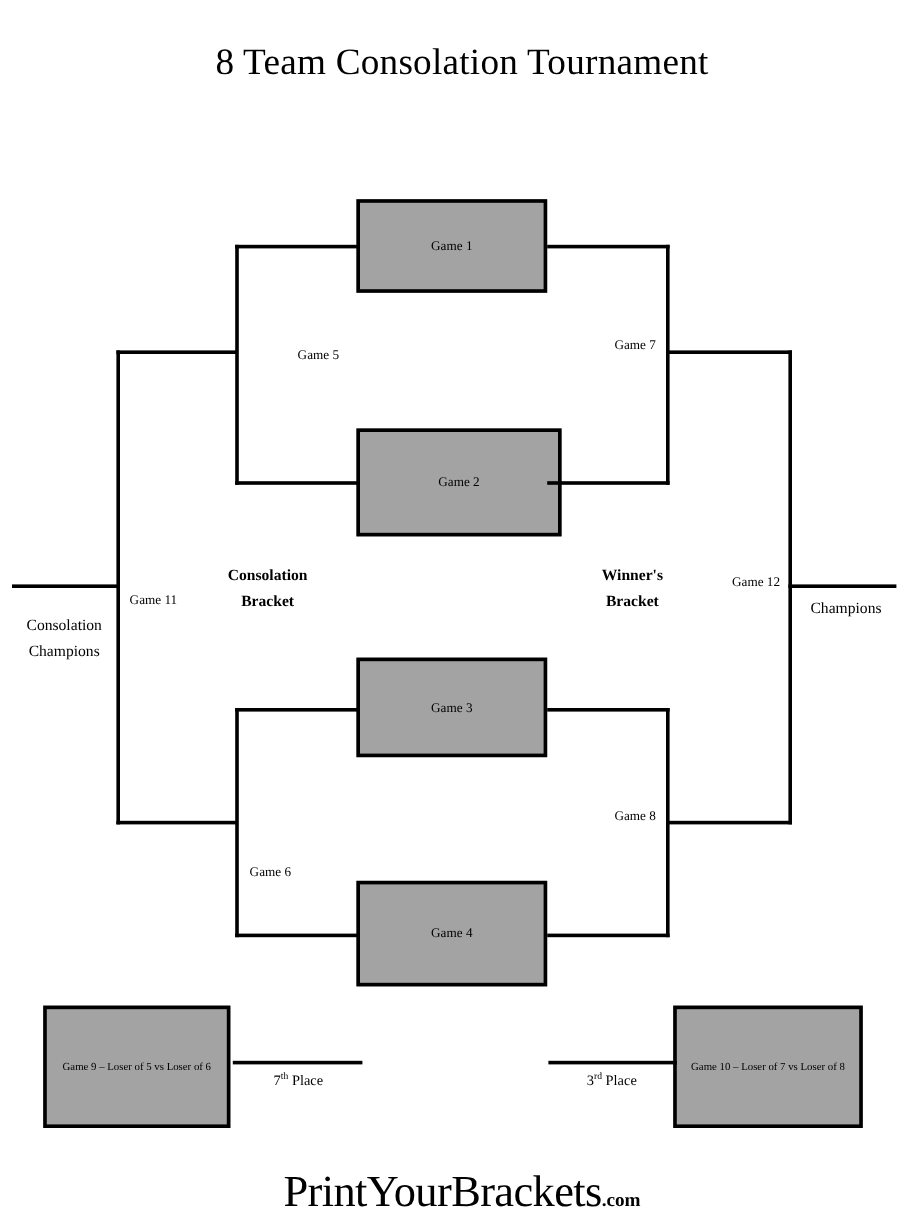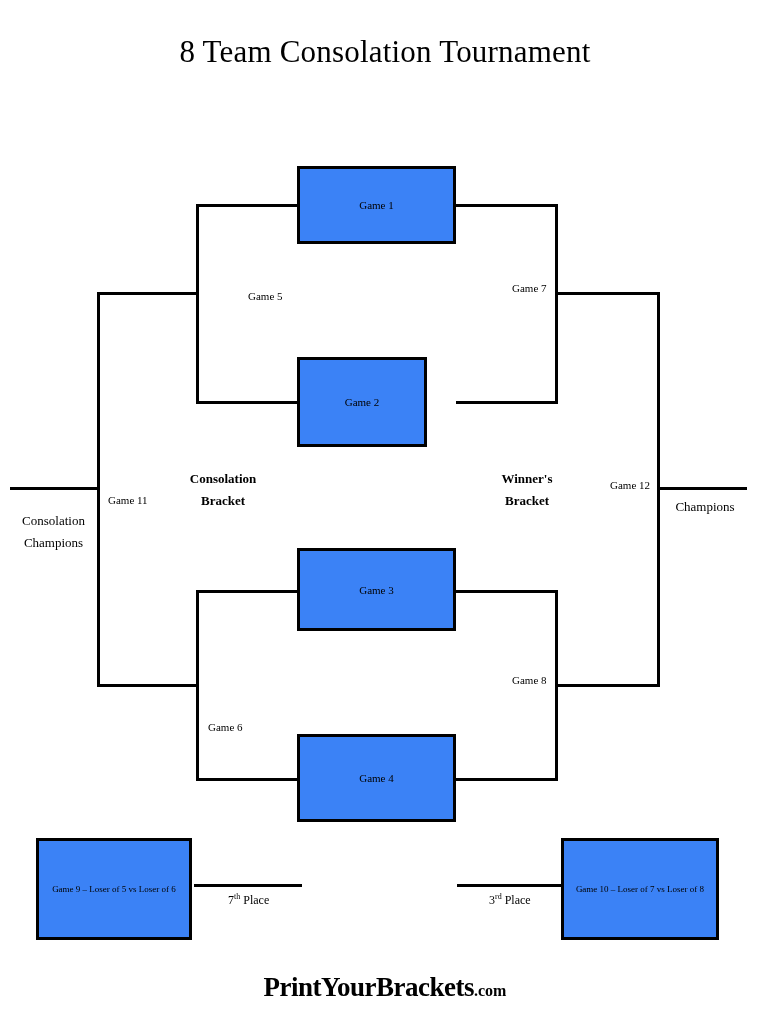--- a/index.html
+++ b/index.html
@@ -31,21 +31,21 @@
     font-family: "Liberation Serif", serif;
     font-weight: normal;
     font-size: 31px;
     letter-spacing: 0.2px;
   }
 
   
   .box {
     position: absolute;
     border: 3px solid #000;
-    background: #3b82f6;
+    background: #a3a3a3;
     box-sizing: border-box;
     display: flex;
     align-items: center;
     justify-content: center;
   }
   .box span {
     font-size: 11px;
     font-family: "Liberation Serif", serif;
   }
   .hline {
@@ -91,40 +91,40 @@
   
   .logo {
     position: absolute;
     left: 0;
     top: 972px;
     width: 770px;
     text-align: center;
     font-family: "Liberation Serif", serif;
   }
   .logo .l1 {
-    font-size: 27px;
-    font-weight: bold;
+    font-size: 37px;
+    font-weight: normal;
     letter-spacing: -0.5px;
   }
   .logo .l2 {
     font-size: 16px;
     font-weight: bold;
   }
 </style>
 </head>
 <body>
 
 <div id="page">
 
   <div class="title">8 Team Consolation Tournament</div>
 
   <div class="box" style="left:297px; top:166px; width:159px; height:78px;">
     <span>Game 1</span>
   </div>
-  <div class="box" style="left:297px; top:357px; width:130px; height:90px;">
+  <div class="box" style="left:297px; top:357px; width:171px; height:90px;">
     <span>Game 2</span>
   </div>
   <div class="box" style="left:297px; top:548px; width:159px; height:83px;">
     <span>Game 3</span>
   </div>
   <div class="box" style="left:297px; top:734px; width:159px; height:88px;">
     <span>Game 4</span>
   </div>
 
   <div class="hline" style="left:456px; top:204px; width:102px;"></div>

